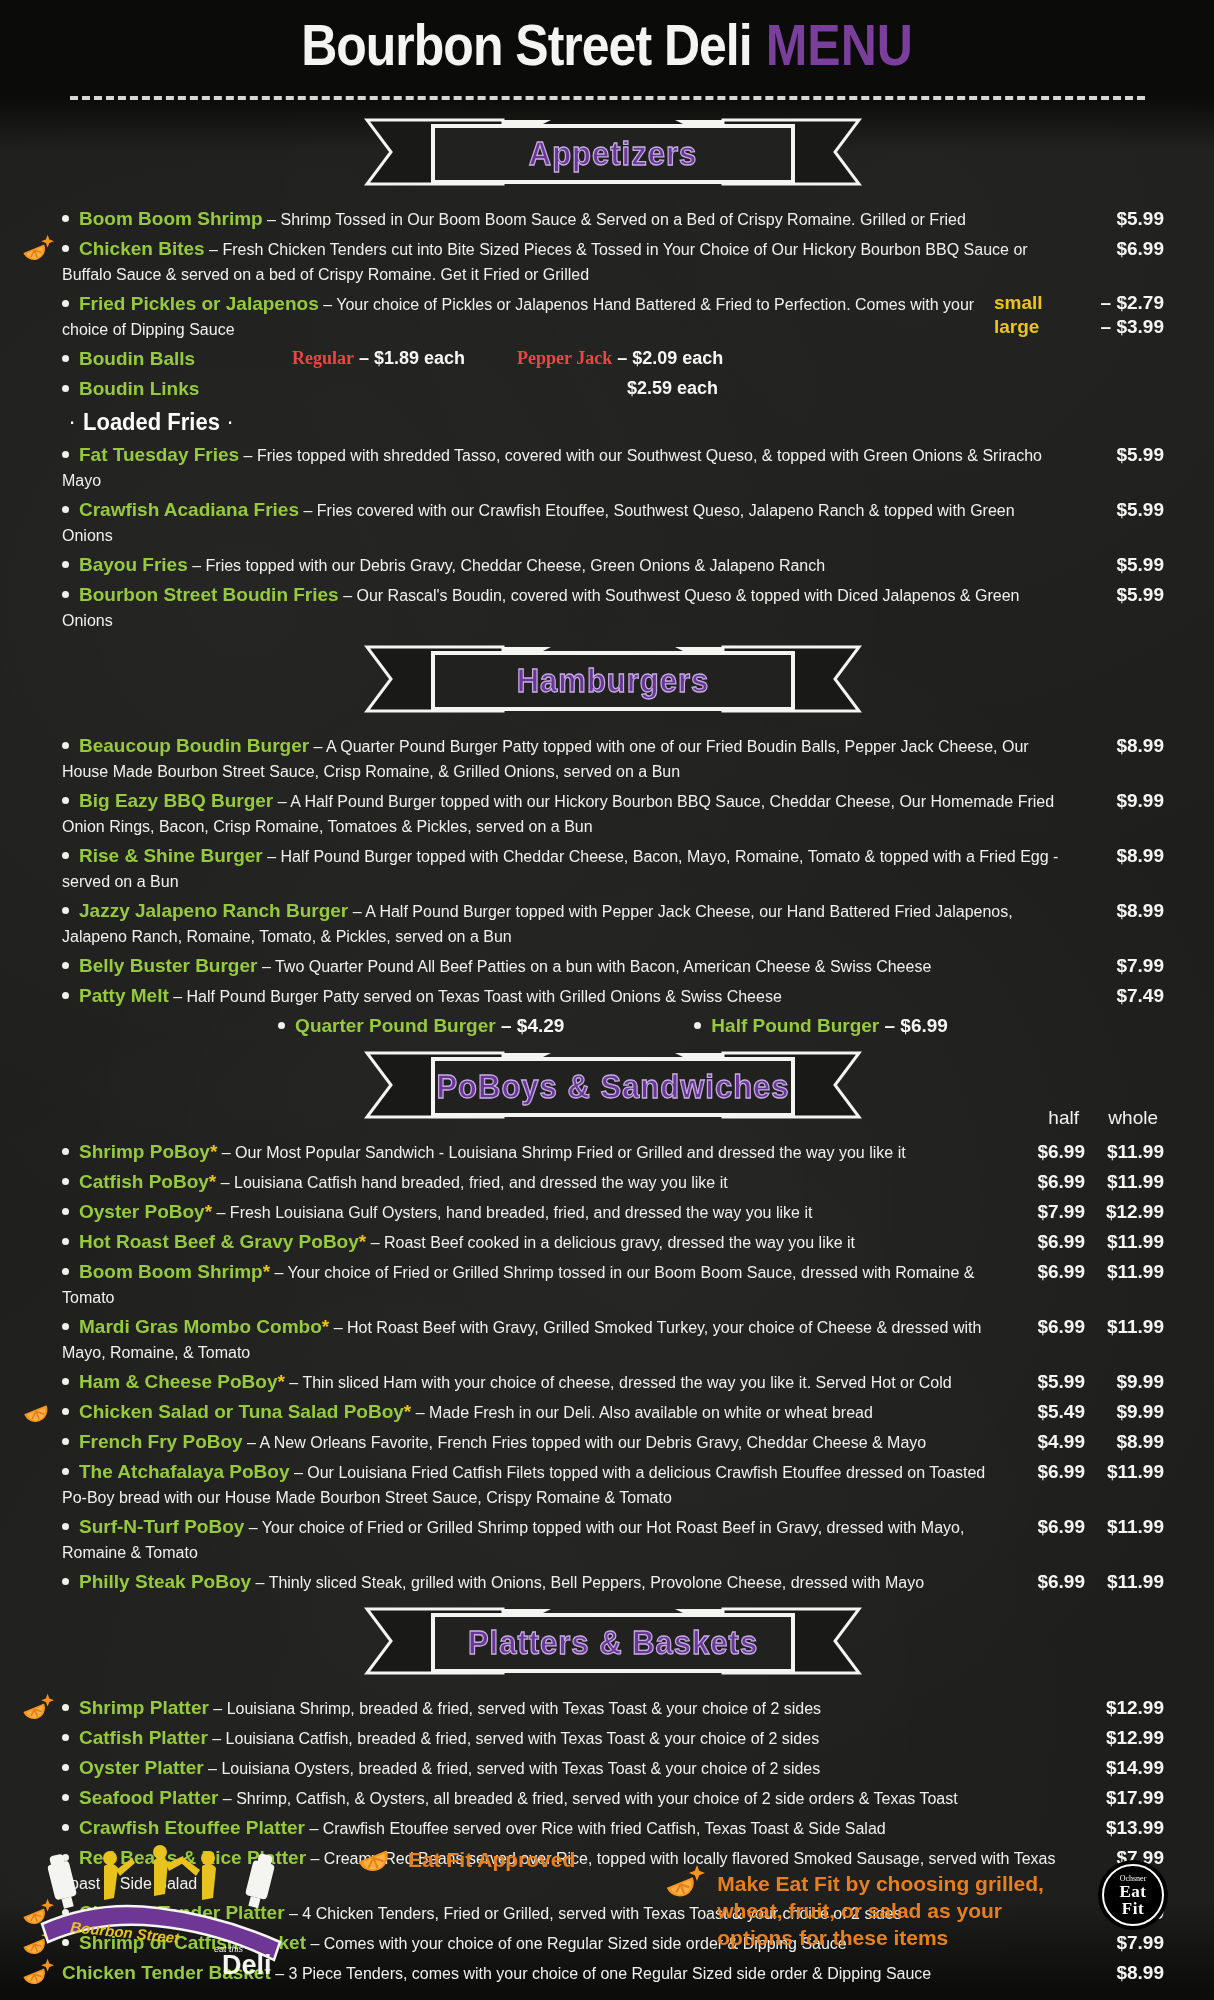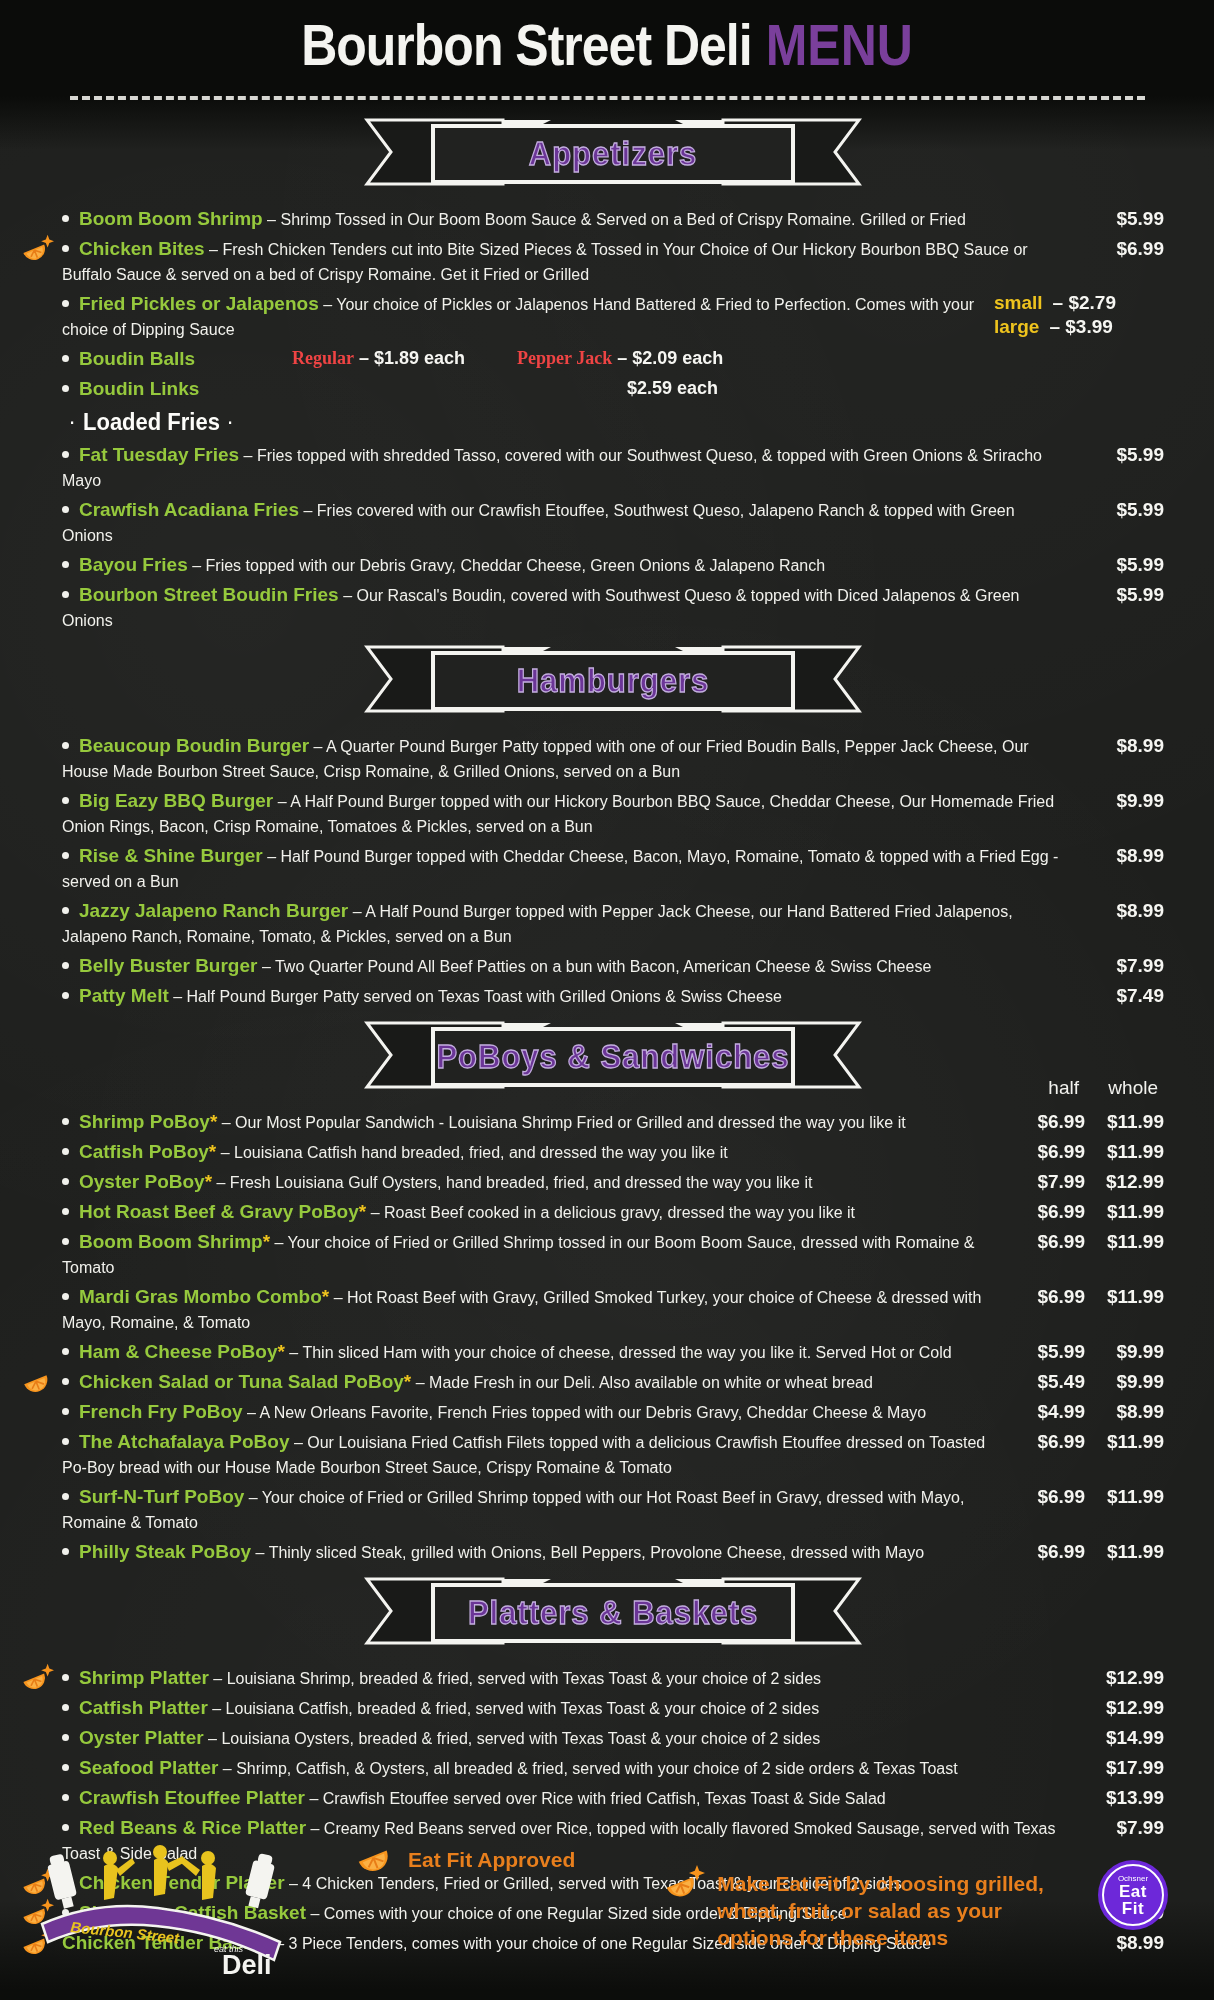--- a/index.html
+++ b/index.html
@@ -39,21 +39,21 @@
   .mmain{flex:1;line-height:25px;padding-right:14px;position:relative;}
   .bullet{display:inline-block;width:7px;height:7px;border-radius:50%;background:#f1f1ec;margin-right:10px;vertical-align:3px;}
   .iname{color:#96c93d;font-weight:bold;font-size:19px;}
   .ast{color:#eec31e;font-weight:bold;font-size:19px;}
   .dash{color:#f1f1ec;font-size:16px;}
   .idesc{color:#f1f1ec;font-size:16px;}
   .mprice{color:#f6f6f2;font-weight:bold;font-size:19px;white-space:nowrap;text-align:right;min-width:84px;line-height:25px;}
   .mprice.dbl{display:flex;min-width:158px;justify-content:flex-end;}
   .pcol{width:79px;text-align:right;}
   .mprice.rows{min-width:170px;}
-  .prow{display:flex;justify-content:flex-start;gap:10px;line-height:24px;}
+  .prow{display:flex;justify-content:space-between;gap:10px;line-height:24px;}
   .plabel{color:#eec31e;font-weight:bold;}
   .row-eficon{position:absolute;left:-40px;top:-2px;width:32px;height:32px;}
   .row-eficon svg{width:32px;height:32px;}
   .iopt{position:absolute;top:0;white-space:nowrap;}
   .opt-a{left:230px;} .opt-b{left:455px;} .opt-c{left:565px;}
   .optl{color:#ef4444;font-weight:bold;font-size:18px;font-family:Liberation Serif, serif;}
   .optd,.optv{color:#f6f6f2;font-weight:bold;font-size:18px;}
   .subheader{margin:8px 0 6px;color:#fdfdfa;font-weight:bold;font-size:22px;letter-spacing:0;transform:scaleY(1.05);transform-origin:left;}
   .subdot{font-size:15px;vertical-align:2px;margin:0 8px;}
   .sec-foot{display:flex;justify-content:center;gap:130px;margin:6px 0 8px;}
@@ -62,21 +62,21 @@
   .sf-price{color:#f6f6f2;font-weight:bold;font-size:19px;}
   .note{color:#eec31e;text-align:right;font-weight:bold;font-size:17px;margin:2px 6px 0 0;}
   .page-footer{position:absolute;left:0;right:0;bottom:10px;height:150px;display:flex;align-items:flex-start;padding:6px 46px 0 36px;}
   .logo{width:250px;height:140px;flex:0 0 auto;}
   .legend-item{display:flex;align-items:flex-start;gap:12px;}
   .legend-1{margin-left:70px;}
   .legend-2{margin-left:90px;margin-top:24px;width:400px;}
   .legend-icon{width:40px;height:40px;flex:0 0 auto;}
   .legend-icon svg{width:40px;height:40px;}
   .legend-text{color:#e87f1d;font-weight:bold;font-size:21px;line-height:27px;margin-top:6px;}
-  .eatfit-badge{margin-left:auto;margin-top:20px;width:70px;height:70px;border-radius:50%;background:#6d28d9;position:relative;text-align:center;flex:0 0 auto;}
+  .eatfit-badge{margin-left:auto;margin-top:20px;width:70px;height:70px;border-radius:50%;background:#000000;position:relative;text-align:center;flex:0 0 auto;font-family:Liberation Serif, serif;}
   .eatfit-badge::before{content:"";position:absolute;inset:4px;border:2px solid #fff;border-radius:50%;}
   .badge-brand{position:relative;color:#fff;font-size:8px;padding-top:14px;}
   .badge-line{position:relative;color:#fff;font-weight:bold;font-size:17px;line-height:17px;letter-spacing:.5px;}
 </style>
 </head>
 <body>
 
 <div class="page-header">
   <span class="page-title"><span>Bourbon Street Deli</span><span class="menu-word">MENU</span></span>
   <div class="header-rule"></div>
@@ -179,20 +179,24 @@
         <div class="mprice">$8.99</div>
       </div>
       <div class="mrow">
         <div class="mmain"><span class="bullet"></span><span class="iname">Belly Buster Burger</span><span class="dash"> – </span><span class="idesc">Two Quarter Pound All Beef Patties on a bun with Bacon, American Cheese &amp; Swiss Cheese</span></div>
         <div class="mprice">$7.99</div>
       </div>
       <div class="mrow">
         <div class="mmain"><span class="bullet"></span><span class="iname">Patty Melt</span><span class="dash"> – </span><span class="idesc">Half Pound Burger Patty served on Texas Toast with Grilled Onions &amp; Swiss Cheese</span></div>
         <div class="mprice">$7.49</div>
       </div>
+      <div class="sec-foot">
+        <span class="sf-opt"><span class="bullet"></span><span class="sf-name">Quarter Pound Burger</span><span class="sf-price"> – $4.29</span></span>
+        <span class="sf-opt"><span class="bullet"></span><span class="sf-name">Half Pound Burger</span><span class="sf-price"> – $6.99</span></span>
+      </div>
     </div>
     <div class="menu-section">
       <div class="banner-row">
         <div class="banner-inner">
           <svg class="ribbon" viewBox="0 0 520 78" preserveAspectRatio="none">
             <path d="M150,8 L14,8 L38,40 L14,72 L150,72 Z" fill="#191a18" stroke="#f4f4f0" stroke-width="3"></path>
             <path d="M370,8 L506,8 L482,40 L506,72 L370,72 Z" fill="#191a18" stroke="#f4f4f0" stroke-width="3"></path>
             <path d="M150,8 L198,8 L150,32 Z" fill="#f4f4f0"></path>
             <path d="M370,8 L322,8 L370,32 Z" fill="#f4f4f0"></path>
             <rect x="80" y="14" width="360" height="56" fill="#212220" stroke="#f4f4f0" stroke-width="4"></rect>

